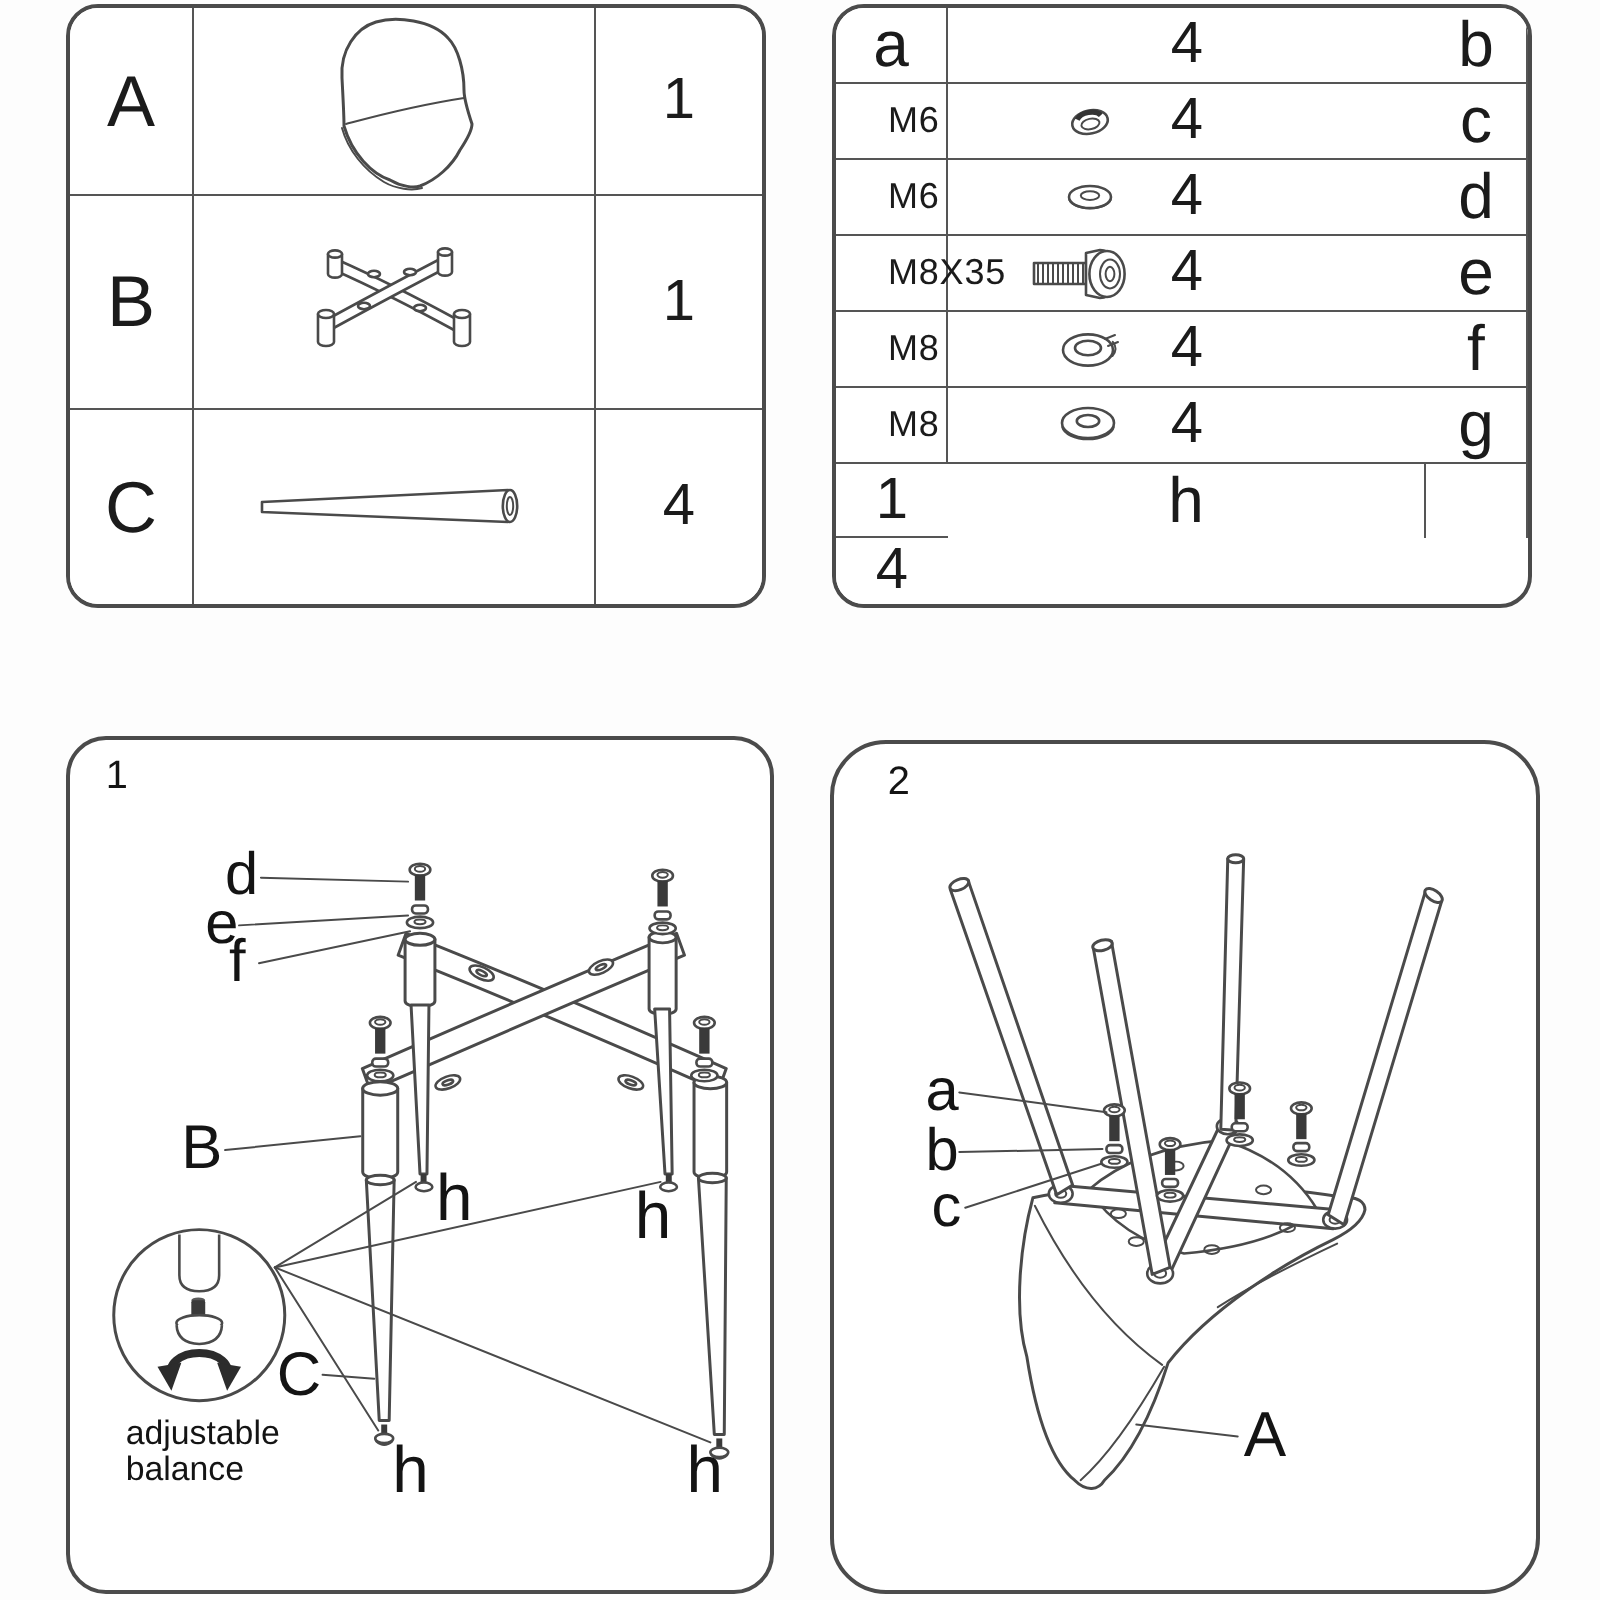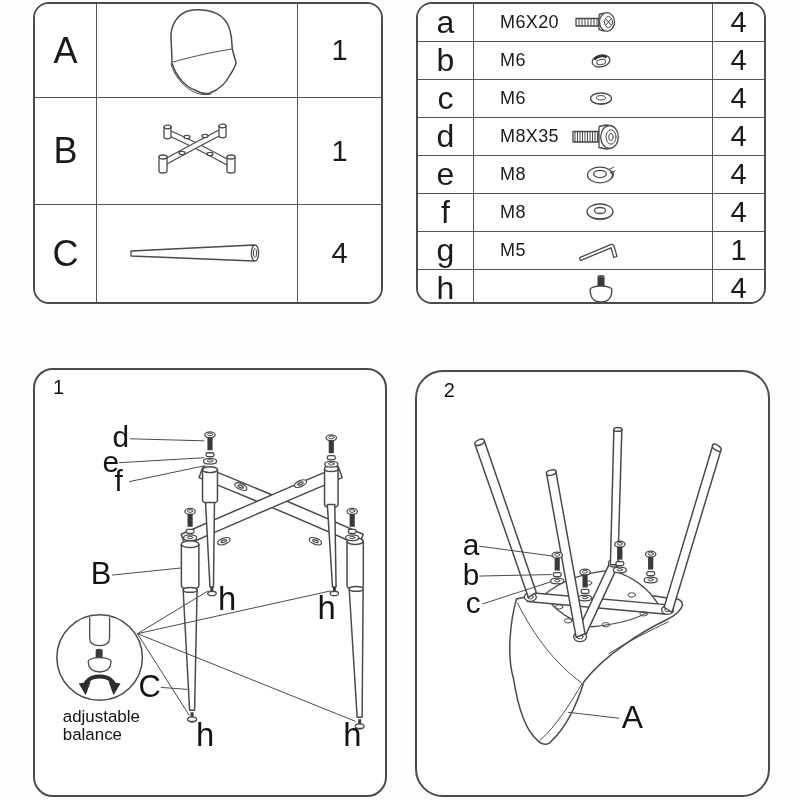--- a/index.html
+++ b/index.html
@@ -92,42 +92,20 @@
   <div class="cell nr nb">
       <span class="qty">4</span>
     </div>
 </div>
 
 <div id="hw-table" class="tbl">
 
   <div class="cell">
       <span class="letter">a</span>
     </div>
-  <div class="cell desc-cell">
-    <span class="size-code">M6X20</span>
-    <svg class="hw-icon" width="62" height="28" viewBox="0 0 62 28">
-      <rect class="wf2" x="6" y="9.5" width="23" height="7.5"></rect>
-      <g class="tn">
-          <line x1="9" y1="10" x2="9" y2="17"></line>
-          <line x1="12" y1="10" x2="12" y2="17"></line>
-          <line x1="15" y1="10" x2="15" y2="17"></line>
-          <line x1="18" y1="10" x2="18" y2="17"></line>
-          <line x1="21" y1="10" x2="21" y2="17"></line>
-          <line x1="24" y1="10" x2="24" y2="17"></line>
-          <line x1="27" y1="10" x2="27" y2="17"></line>
-        </g>
-      <path class="wf2" d="M29,5.5 L34,4.2 A8.5,9.3 0 0 1 34,22 L29,20.7 Z"></path>
-      <ellipse class="wf2" cx="37" cy="13" rx="7.5" ry="9.3"></ellipse>
-      <ellipse class="tn" cx="38.5" cy="13" rx="4" ry="5.5"></ellipse>
-      <g class="tn">
-          <line x1="36.5" y1="10.5" x2="40.5" y2="15.5"></line>
-          <line x1="40.5" y1="10.5" x2="36.5" y2="15.5"></line>
-        </g>
-    </svg>
-  </div>
   <div class="cell nr">
       <span class="qty">4</span>
     </div>
 
   <div class="cell">
       <span class="letter">b</span>
     </div>
   <div class="cell desc-cell">
     <span class="size-code">M6</span>
     <svg class="hw-icon" width="62" height="26" viewBox="0 0 62 26">
@@ -214,26 +192,20 @@
       <ellipse class="wf2" cx="30" cy="12.5" rx="5.6" ry="3"></ellipse>
     </svg>
   </div>
   <div class="cell nr">
       <span class="qty">4</span>
     </div>
 
   <div class="cell">
       <span class="letter">g</span>
     </div>
-  <div class="cell desc-cell">
-    <span class="size-code">M5</span>
-    <svg class="hw-icon" width="62" height="28" viewBox="0 0 62 28">
-      <path class="wf2" d="M9.6,20.6 L40.6,7.6 Q42.8,6.8 43.9,8.6 L47,19.5 L43.8,20.5 L41,10.8 L10.4,23.6 Z"></path>
-    </svg>
-  </div>
   <div class="cell nr">
       <span class="qty">1</span>
     </div>
 
   <div class="cell nb">
       <span class="letter">h</span>
     </div>
   <div class="cell desc-cell nb">
     <span class="size-code"></span>
     <svg class="hw-icon" width="62" height="30" viewBox="0 0 62 30">

